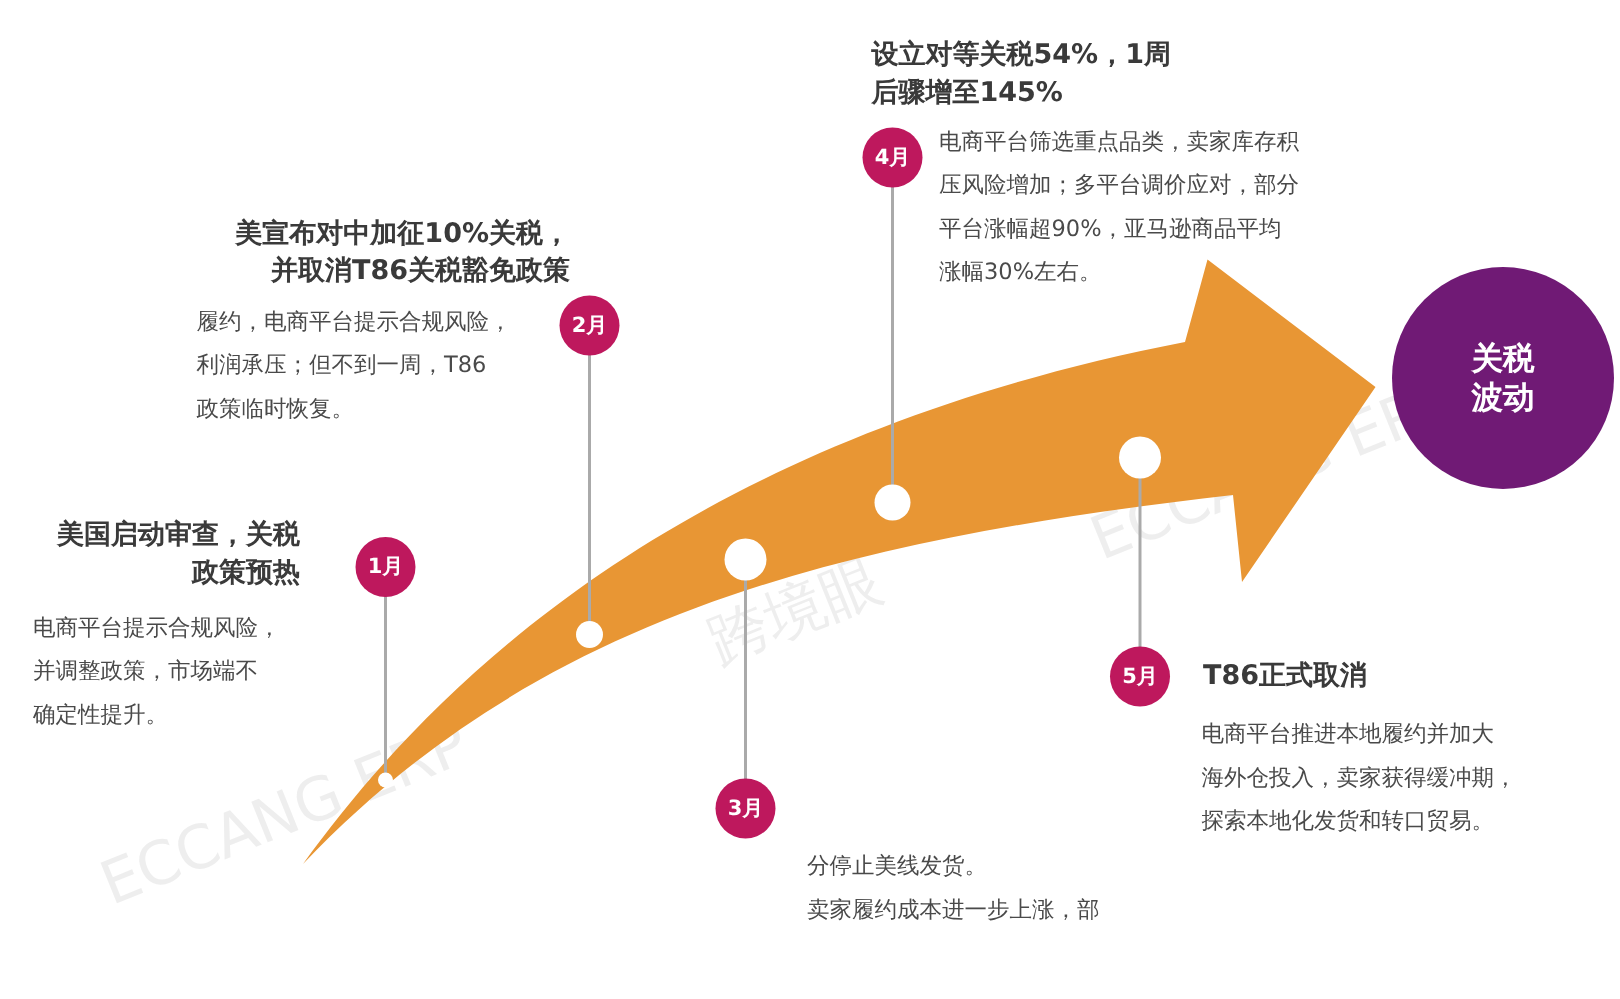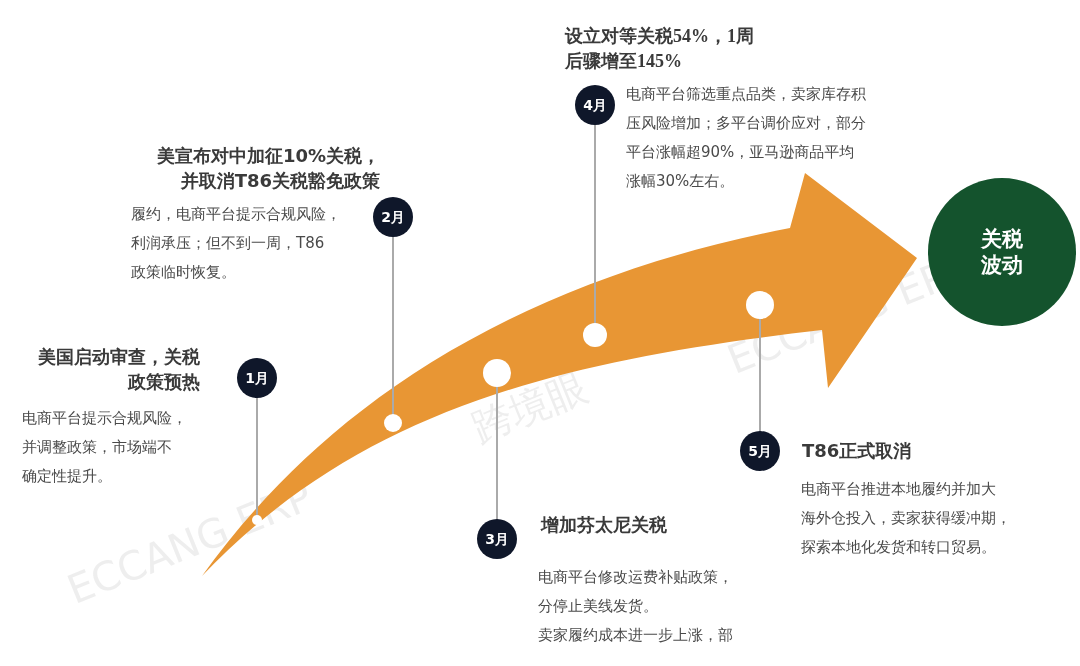--- a/index.html
+++ b/index.html
@@ -2,24 +2,24 @@
 <html><head>
   <meta charset="utf-8">
   <style>
     html, body { margin: 0; padding: 0; background: #ffffff; }
     body { width: 1080px; height: 666px; position: relative; overflow: hidden;
            font-family: "DejaVu Sans", "Liberation Sans", sans-serif; color: #404040; }
     #canvas { position: absolute; left: 0; top: 0; width: 1080px; height: 666px; }
     .title { position: absolute; font-weight: bold; font-size: 18px; line-height: 25px; color: #3a3a3a; white-space: nowrap; }
     .title.right { text-align: right; }
     .desc { position: absolute; font-size: 15px; line-height: 29px; color: #4a4a4a; white-space: nowrap; }
-    .badge { position: absolute; width: 40px; height: 40px; border-radius: 50%; background: #0f172a;
+    .badge { position: absolute; width: 40px; height: 40px; border-radius: 50%; background: #be185d;
              color: #fff; font-weight: bold; font-size: 14px; line-height: 40px; text-align: center; }
     .goal { position: absolute; left: 928px; top: 178px; width: 148px; height: 148px; border-radius: 50%;
-            background: #14532d; color: #fff; font-weight: bold; font-size: 21px; line-height: 26px;
+            background: #701a75; color: #fff; font-weight: bold; font-size: 21px; line-height: 26px;
             display: flex; align-items: center; justify-content: center; text-align: center; }
     .goal span { display: block; }
     .wm { position: absolute; color: rgba(160,160,160,0.18); font-size: 40px; white-space: nowrap; pointer-events: none; }
   </style>
 </head>
 <body>
 
 <div class="wm" style="left:60px;top:520px;transform:rotate(-22deg);">ECCANG ERP</div>
 <div class="wm" style="left:470px;top:380px;transform:rotate(-22deg);">跨境眼</div>
 <div class="wm" style="left:720px;top:290px;transform:rotate(-22deg);">ECCANG ERP</div>
@@ -75,30 +75,28 @@
   <div>并取消T86关税豁免政策</div>
 </div>
 <div class="desc" style="left:131px;top:200px;">
   <div>履约，电商平台提示合规风险，</div>
   <div>利润承压；但不到一周，T86</div>
   <div>政策临时恢复。</div>
 </div>
 
 <div class="badge" style="left:477px;top:519px;">3月</div>
 <div class="title" style="left:541px;top:512px;">
-  <div>增加芬太尼关税</div>
 </div>
 <div class="desc" style="left:538px;top:563px;">
-  <div>电商平台修改运费补贴政策，</div>
   <div>分停止美线发货。</div>
   <div>卖家履约成本进一步上涨，部</div>
 </div>
 
 <div class="badge" style="left:575px;top:85px;">4月</div>
-<div class="title" style="left:565px;top:24px;font-family:Liberation Serif, serif;">
+<div class="title" style="left:581px;top:24px;">
   <div>设立对等关税54%，1周</div>
   <div>后骤增至145%</div>
 </div>
 <div class="desc" style="left:626px;top:80px;">
   <div>电商平台筛选重点品类，卖家库存积</div>
   <div>压风险增加；多平台调价应对，部分</div>
   <div>平台涨幅超90%，亚马逊商品平均</div>
   <div>涨幅30%左右。</div>
 </div>
 

